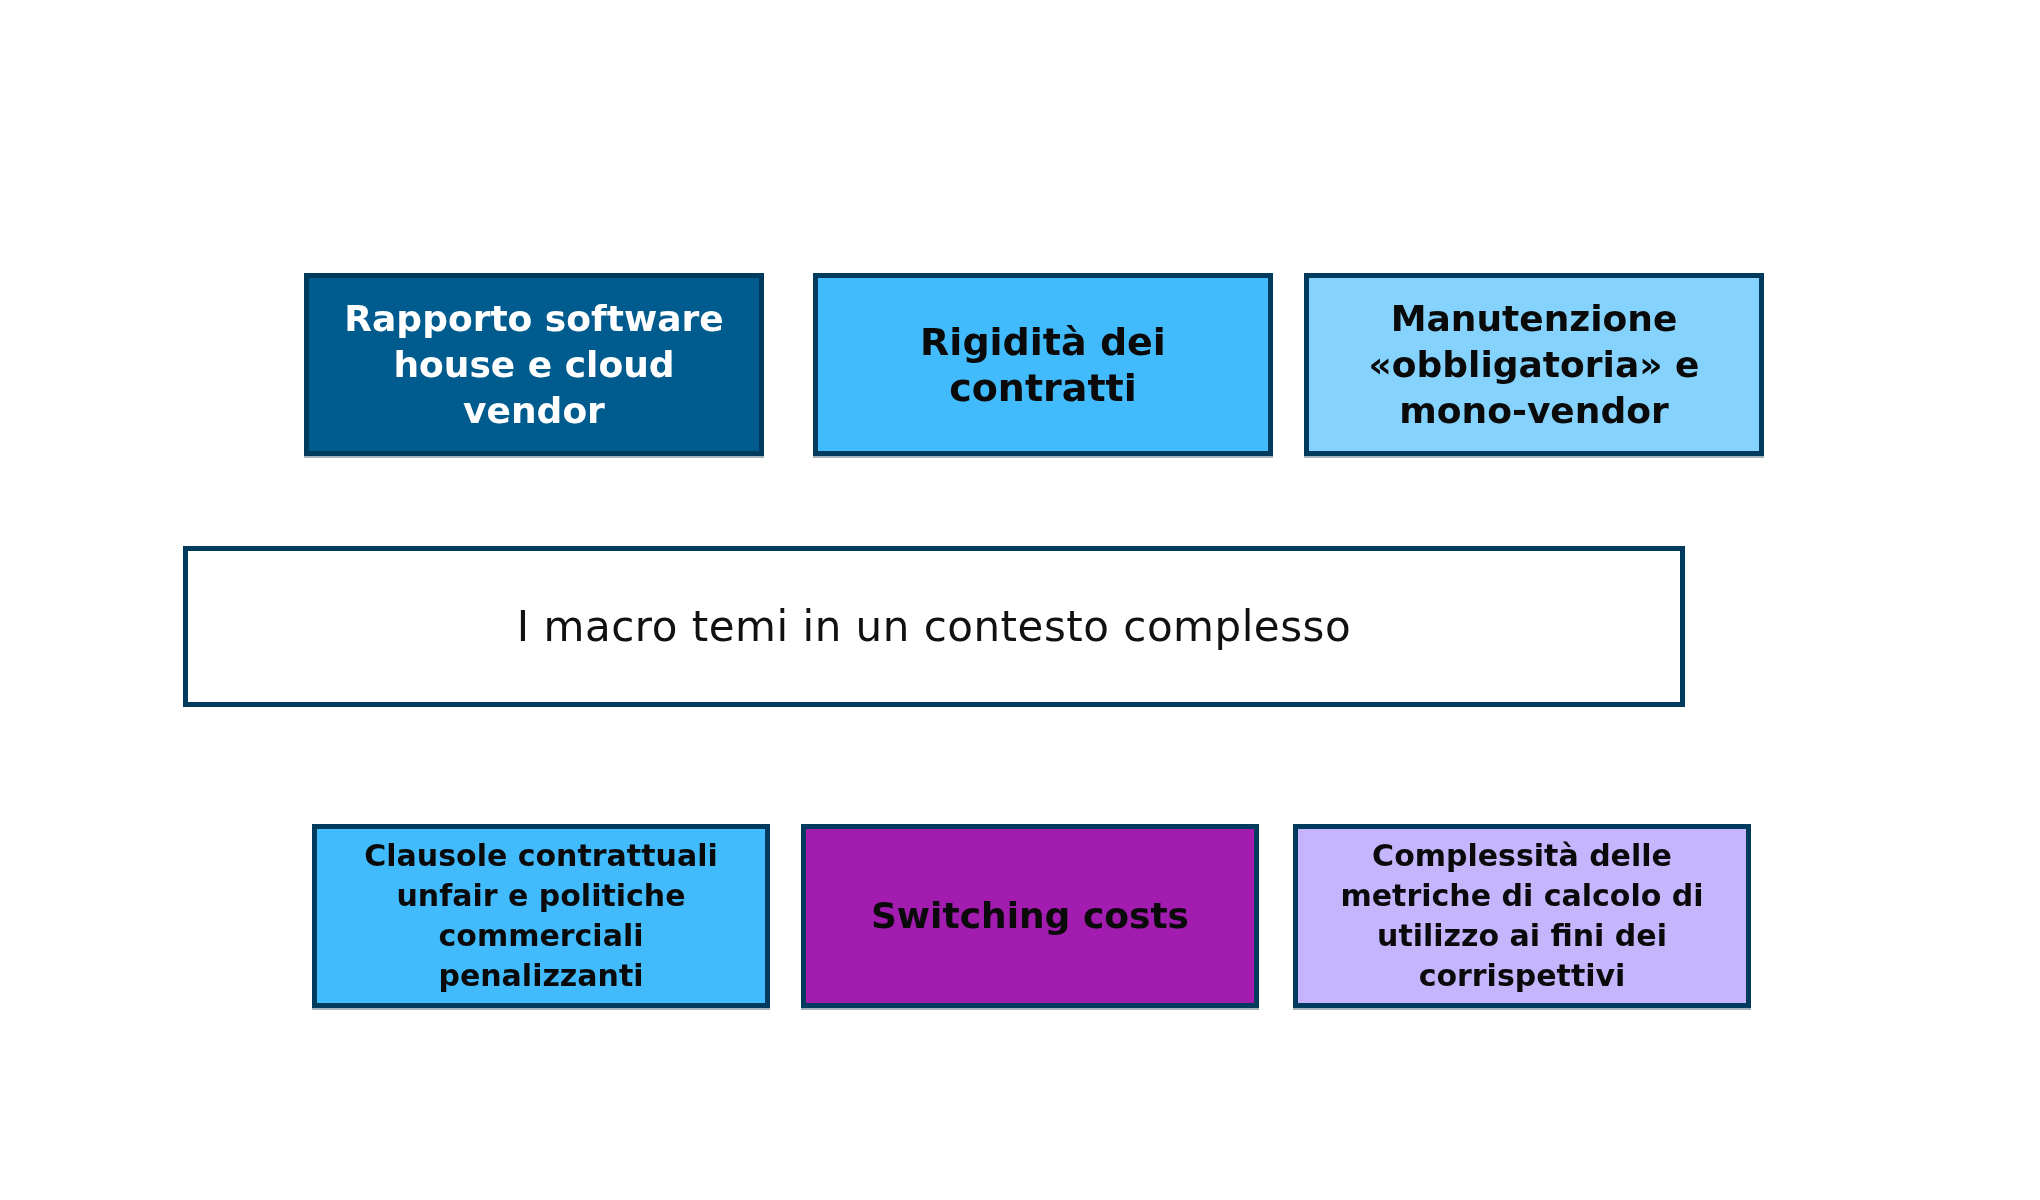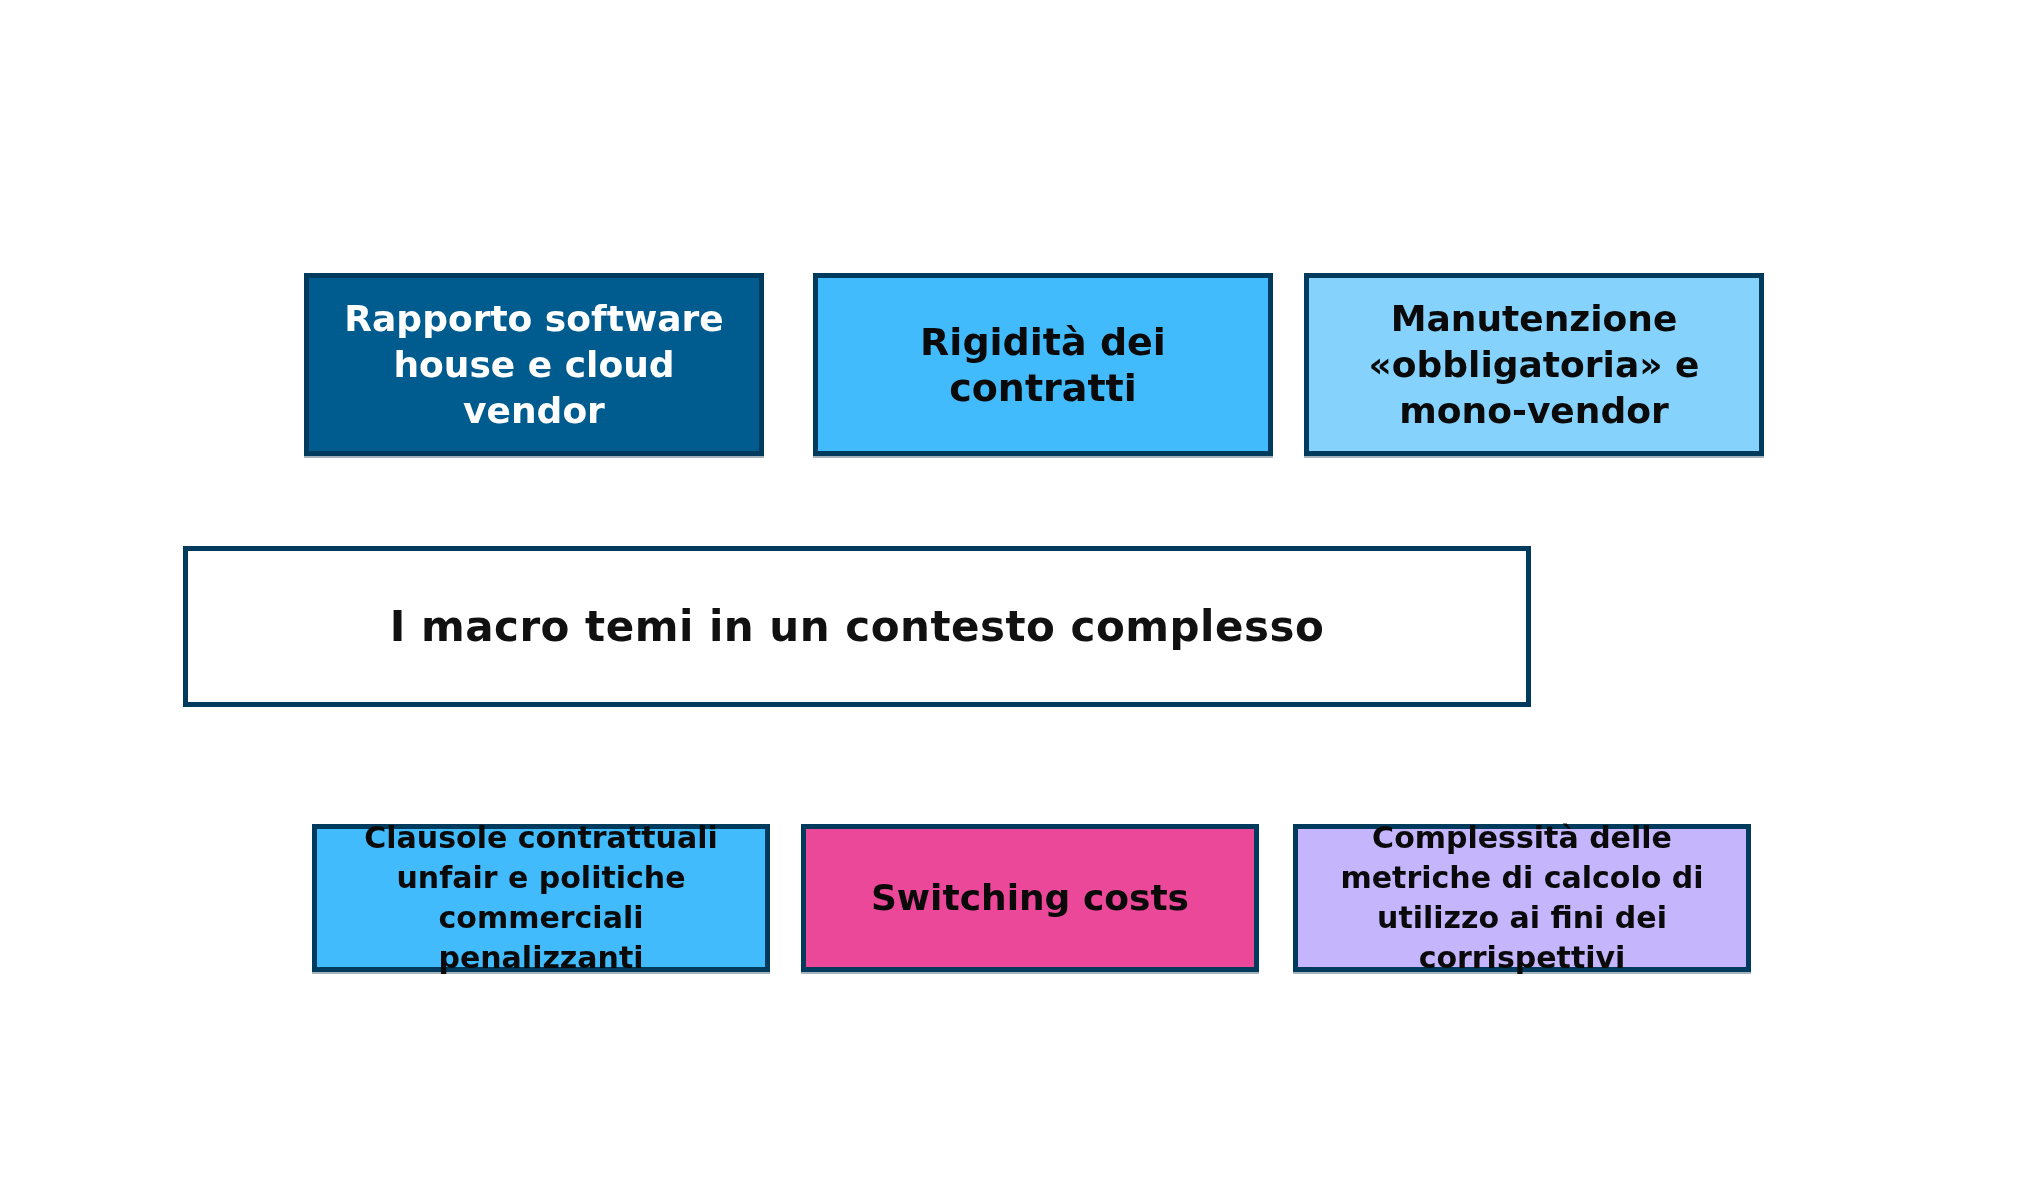--- a/index.html
+++ b/index.html
@@ -21,26 +21,26 @@
     }
     .box {
       position: absolute; box-sizing: border-box;
       border: 5px solid #003a5c;
       display: flex; align-items: center; justify-content: center;
       text-align: center; font-weight: bold; color: #0a0a0a;
       box-shadow: 0 2px 0 rgba(0,40,70,0.35);
     }
     .box span { display: block; }
     .top { top: 273px; height: 183px; width: 460px; font-size: 36px; line-height: 46px; padding: 0 18px; }
-    .bottom { top: 824px; height: 148px; width: 458px; font-size: 30px; line-height: 40px; padding: 8px 14px; }
+    .bottom { top: 824px; height: 184px; width: 458px; font-size: 30px; line-height: 40px; padding: 8px 14px; }
     .center {
-      position: absolute; left: 183px; top: 546px; width: 1348px; height: 161px;
+      position: absolute; left: 183px; top: 546px; width: 1502px; height: 161px;
       box-sizing: border-box; border: 5px solid #003a5c; background: #fff;
       display: flex; align-items: center; justify-content: center;
-      font-size: 42px; font-weight: 700; color: #111; letter-spacing: 0.5px;
+      font-size: 42px; font-weight: 400; color: #111; letter-spacing: 0.5px;
     }
   </style>
 </head>
 <body>
 
 <div class="glow"></div>
 
 <div class="box top" style="left:304px; background:#005b8e; color:#ffffff;">
   <span>Rapporto software house e cloud vendor</span>
 </div>
@@ -51,18 +51,18 @@
   <span>Manutenzione «obbligatoria» e mono-vendor</span>
 </div>
 
 <div class="center">
   <span>I macro temi in un contesto complesso</span>
 </div>
 
 <div class="box bottom" style="left:312px; background:#42bbfc;">
   <span>Clausole contrattuali unfair e politiche commerciali penalizzanti</span>
 </div>
-<div class="box bottom" style="left:801px; background:#ec4899; font-size:36px;">
+<div class="box bottom" style="left:801px; background:#a21caf; font-size:36px;">
   <span>Switching costs</span>
 </div>
 <div class="box bottom" style="left:1293px; background:#c4b5fd;">
   <span>Complessità delle metriche di calcolo di utilizzo ai fini dei corrispettivi</span>
 </div>
 
 </body></html>

